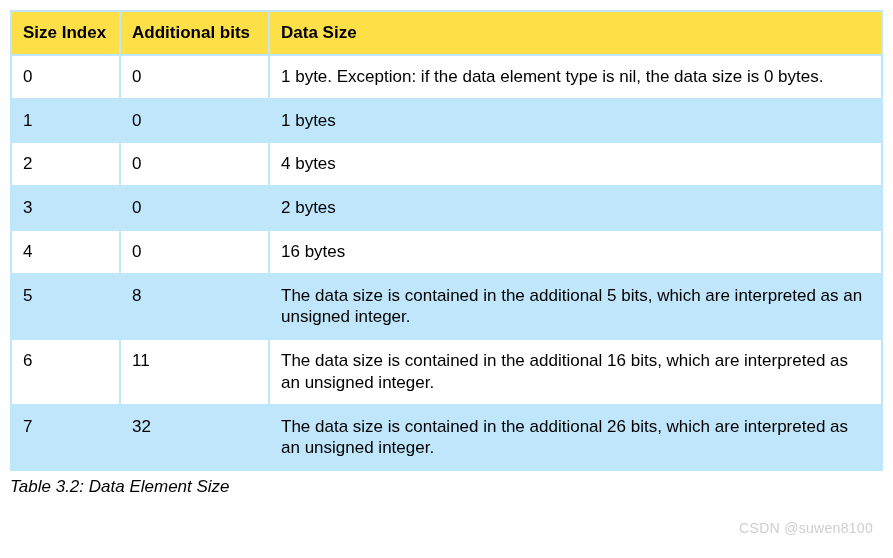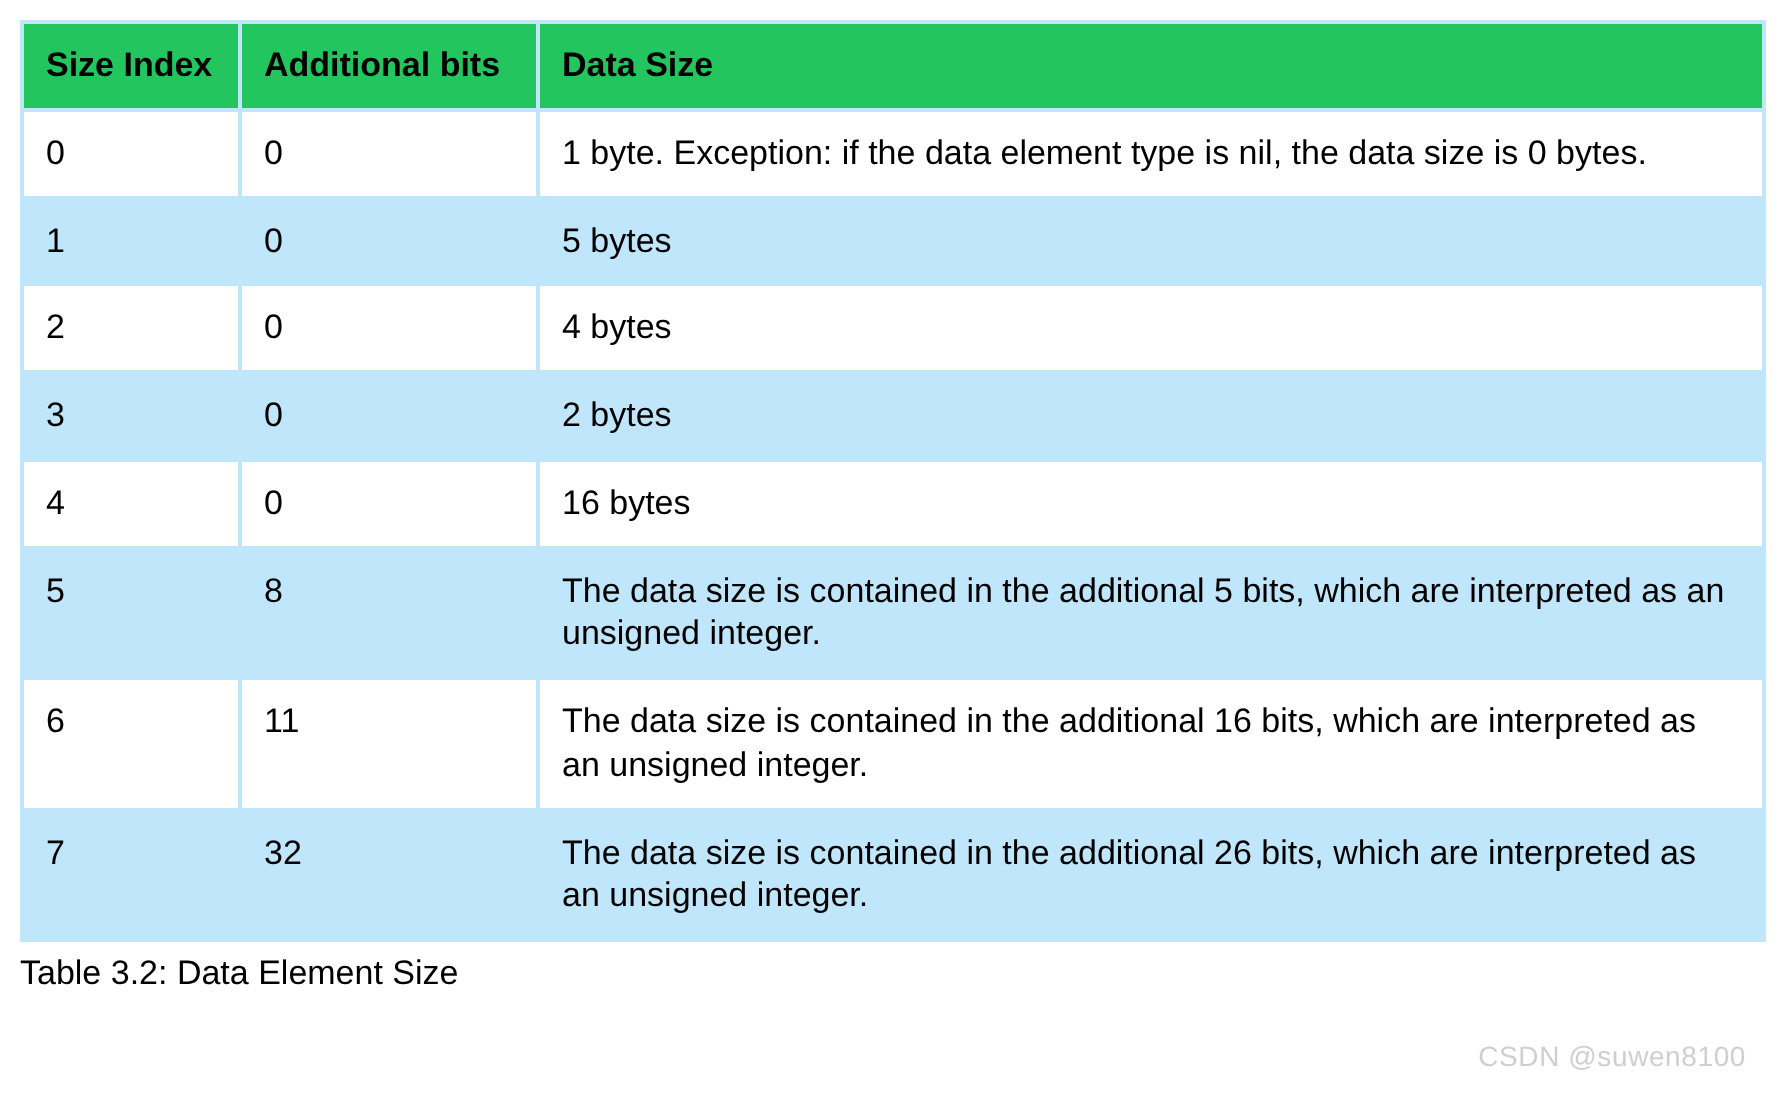--- a/index.html
+++ b/index.html
@@ -18,33 +18,34 @@
     }
     .tbl th, .tbl td {
       border: 2px solid #bfe6fa;
       padding: 10px 11px;
       text-align: left;
       vertical-align: top;
       font-size: 17px;
       line-height: 1.28;
     }
     .tbl th {
-      background: #22c55e;
+      background: #fde047;
       font-weight: 700;
     }
     .col-idx { width: 85px; }
     .col-bits { width: 125px; }
     .tbl tbody tr:nth-child(even) td {
       background: #bfe6fa;
     }
     .tbl tbody tr:nth-child(odd) td {
       background: #ffffff;
     }
     .caption {
       margin-top: 6px;
+      font-style: italic;
       font-size: 17px;
     }
     .watermark {
       position: absolute;
       right: 20px;
       top: 520px;
       color: #cfcfcf;
       font-size: 14px;
       letter-spacing: 0.3px;
       pointer-events: none;
@@ -64,21 +65,21 @@
   </thead>
   <tbody>
     <tr>
       <td>0</td>
       <td>0</td>
       <td>1 byte. Exception: if the data element type is nil, the data size is 0 bytes.</td>
     </tr>
     <tr>
       <td>1</td>
       <td>0</td>
-      <td>5 bytes</td>
+      <td>1 bytes</td>
     </tr>
     <tr>
       <td>2</td>
       <td>0</td>
       <td>4 bytes</td>
     </tr>
     <tr>
       <td>3</td>
       <td>0</td>
       <td>2 bytes</td>

